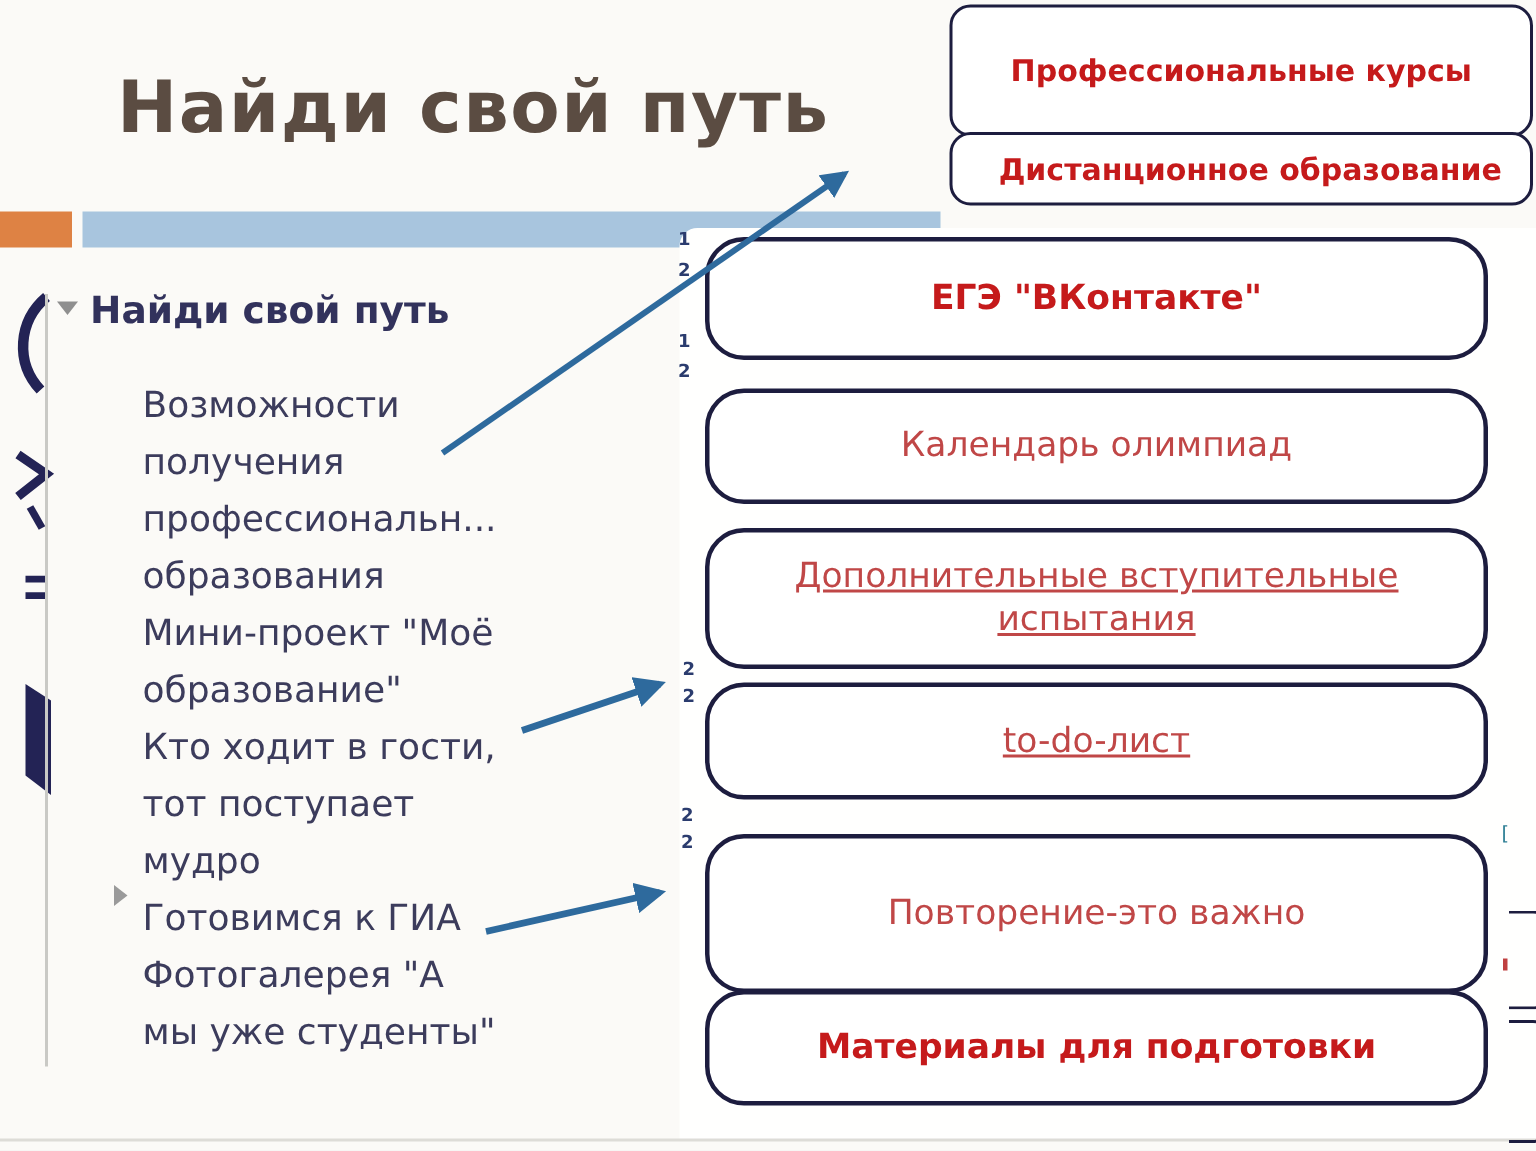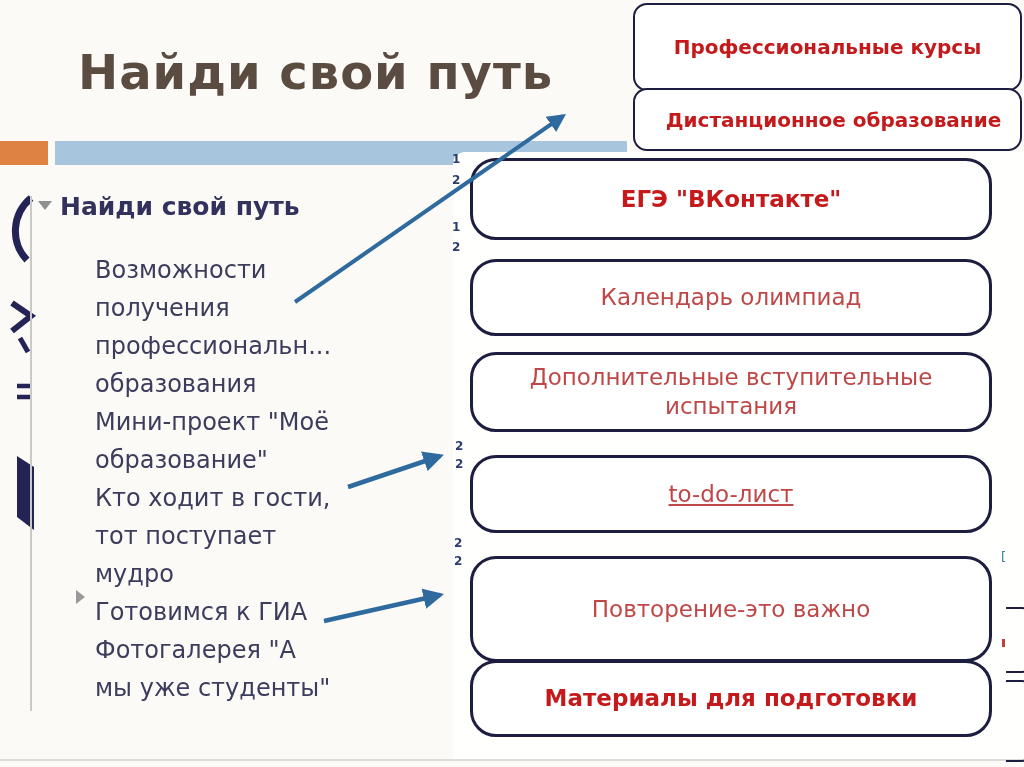--- a/index.html
+++ b/index.html
@@ -26,27 +26,27 @@
 
   
   .btn{
     position:absolute;display:flex;align-items:center;justify-content:center;
     background:#ffffff;border:3px solid #1d1d3f;text-align:center;
     color:#c04747;cursor:pointer;box-sizing:border-box;
   }
   .tbtn{left:633px;width:389px;border-radius:14px;border-width:2.5px;
         font-weight:bold;font-size:20px;color:#c51a1b;}
   .tbtn-a{top:3px;height:88px;}
-  .tbtn-b{top:88px;height:63px;padding-left:12px;}
+  .tbtn-b{top:88px;height:49px;padding-left:12px;}
 
   .pbtn{left:470px;width:522px;border-radius:26px;font-size:23px;padding:0 38px;line-height:1.25;}
   .pbtn.bold{font-weight:bold;color:#c51a1b;}
   .b1{top:158px;height:82px;}
   .b2{top:259px;height:77px;}
-  .b3{top:352px;height:80px;}
+  .b3{top:352px;height:94px;text-decoration:underline;}
   .b4{top:455px;height:78px;text-decoration:underline;}
   .b5{top:556px;height:106px;}
   .b6{top:660px;height:77px;}
 
   
   .rfrag{
     position:absolute;left:1006px;width:30px;background:transparent;
     border:2.5px solid #1d1d3f;border-left:none;border-radius:0 14px 14px 0;
     box-sizing:border-box;
   }

